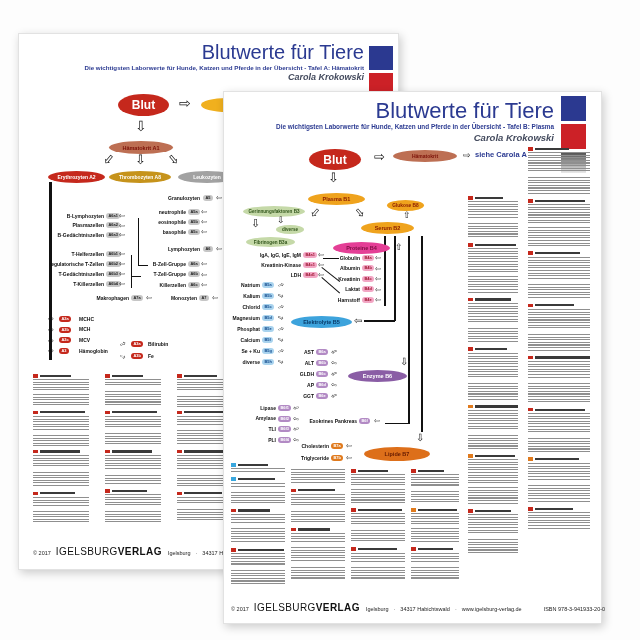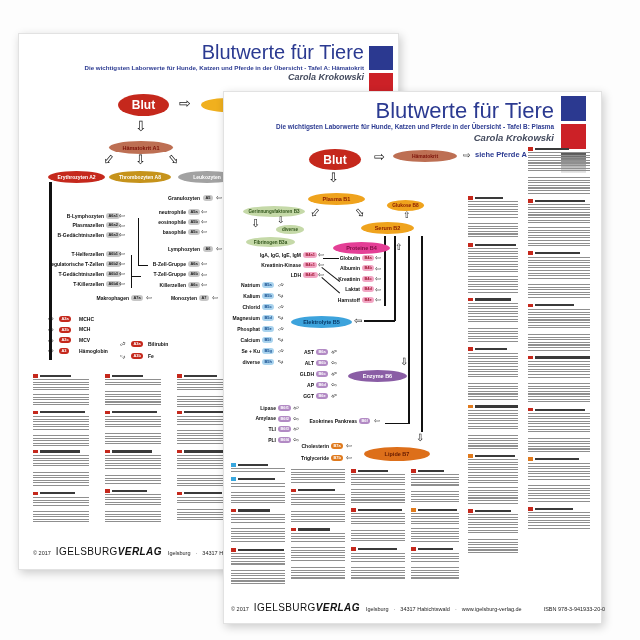--- a/index.html
+++ b/index.html
@@ -23,21 +23,21 @@
   .col{position:absolute;overflow:hidden;}
   .sec{margin-bottom:4px;}
   .shead{display:flex;align-items:center;margin-bottom:1.6px;}
   .sbdg{width:5px;height:3.6px;margin-right:2px;flex:none;}
   .sbar{height:2.2px;background:#3a3a3a;}
   .greek{background:repeating-linear-gradient(to bottom,#8f8f8f 0,#8f8f8f 1.1px,
          transparent 1.1px,transparent 2.6px);}
   .foot{position:absolute;display:flex;align-items:baseline;color:#222;white-space:nowrap;}
   .f-sm{font-size:5.5px;}
   .f-pl{font-size:10px;letter-spacing:.4px;margin-left:5px;color:#111;}
-  .f-pb{font-size:10px;font-weight:bold;letter-spacing:.4px;color:#111;font-style:italic;}
+  .f-pb{font-size:10px;font-weight:bold;letter-spacing:.4px;color:#111;}
 </style>
 </head>
 <body>
 
 <div id="scene" style="background: rgb(253, 253, 253);">
     <div class="poster" style="left: 18px; top: 33px; width: 379px; height: 535px; z-index: 1;">
       <div class="hdr hdr-title" style="right: 34px; top: 7px; font-size: 20px;">Blutwerte für Tiere</div>
       <div class="hdr hdr-sub" style="right: 34px; top: 30px; font-size: 6.2px;">Die wichtigsten Laborwerte für Hunde, Katzen und Pferde in der Übersicht - Tafel A: Hämatokrit</div>
       <div class="hdr hdr-auth" style="right: 34px; top: 38px; font-size: 9px;">Carola Krokowski</div>
       <div class="sq" style="left: 350px; top: 12px; width: 24px; height: 24px; background: rgb(43, 57, 144);"></div>
@@ -283,21 +283,21 @@
       <div class="ell" style="left: 84px; top: 101px; width: 57px; height: 12px; background: rgb(239, 163, 29); color: rgb(138, 26, 0); font-size: 5.5px;">Plasma B1</div>
       <div class="ell" style="left: 19px; top: 114px; width: 62px; height: 11px; background: rgb(197, 217, 168); color: rgb(47, 83, 25); font-size: 4.6px;">Gerinnungsfaktoren B3</div>
       <div class="ell" style="left: 52px; top: 133px; width: 28px; height: 9px; background: rgb(197, 217, 168); color: rgb(47, 83, 25); font-size: 4.6px;">diverse</div>
       <div class="ell" style="left: 22px; top: 145px; width: 49px; height: 10px; background: rgb(197, 217, 168); color: rgb(47, 83, 25); font-size: 4.6px;">Fibrinogen B3a</div>
       <div class="ell" style="left: 163px; top: 108px; width: 37px; height: 11px; background: rgb(239, 163, 29); color: rgb(138, 26, 0); font-size: 4.8px;">Glukose B8</div>
       <div class="ell" style="left: 137px; top: 130px; width: 53px; height: 12px; background: rgb(239, 163, 29); color: rgb(138, 26, 0); font-size: 5.5px;">Serum B2</div>
       <div class="ell" style="left: 109px; top: 150px; width: 57px; height: 12px; background: rgb(228, 63, 150); color: rgb(125, 13, 67); font-size: 5.5px;">Proteine B4</div>
       <div class="ell" style="left: 67px; top: 224px; width: 61px; height: 12px; background: rgb(61, 163, 220); color: rgb(8, 58, 104); font-size: 5.5px;">Elektrolyte B5</div>
       <div class="ell" style="left: 124px; top: 278px; width: 59px; height: 12px; background: rgb(138, 93, 165); color: rgb(255, 255, 255); font-size: 5.5px;">Enzyme B6</div>
       <div class="ell" style="left: 140px; top: 355px; width: 66px; height: 14px; background: rgb(221, 111, 26); color: rgb(100, 26, 0); font-size: 5.5px;">Lipide B7</div>
-      <div style="position: absolute; left: 251px; top: 58px; font-size: 7.5px; color: rgb(43, 58, 145); white-space: nowrap; font-weight: bold;">siehe Pferde A</div>
+      <div style="position: absolute; left: 251px; top: 58px; font-size: 7.5px; color: rgb(43, 58, 145); white-space: nowrap; font-weight: bold;">siehe Carola A</div>
       <div class="ar" style="left: 150px; top: 58px; font-size: 13px;">⇨</div>
       <div class="ar" style="left: 239px; top: 59px; font-size: 9px;">⇨</div>
       <div class="ar" style="left: 104px; top: 79px; font-size: 13px;">⇩</div>
       <div class="ar" style="left: 86px; top: 115px; font-size: 12px; transform: rotate(40deg);">⇩</div>
       <div class="ar" style="left: 131px; top: 115px; font-size: 12px; transform: rotate(-40deg);">⇩</div>
       <div class="ar" style="left: 27px; top: 126px; font-size: 11px;">⇩</div>
       <div class="ar" style="left: 53px; top: 124px; font-size: 9px;">⇩</div>
       <div class="ar" style="left: 179px; top: 119px; font-size: 9px;">⇧</div>
       <div class="ar" style="left: 171px; top: 151px; font-size: 9px;">⇧</div>
       <div class="ar" style="left: 130px; top: 224px; font-size: 10px;">⇦</div>

